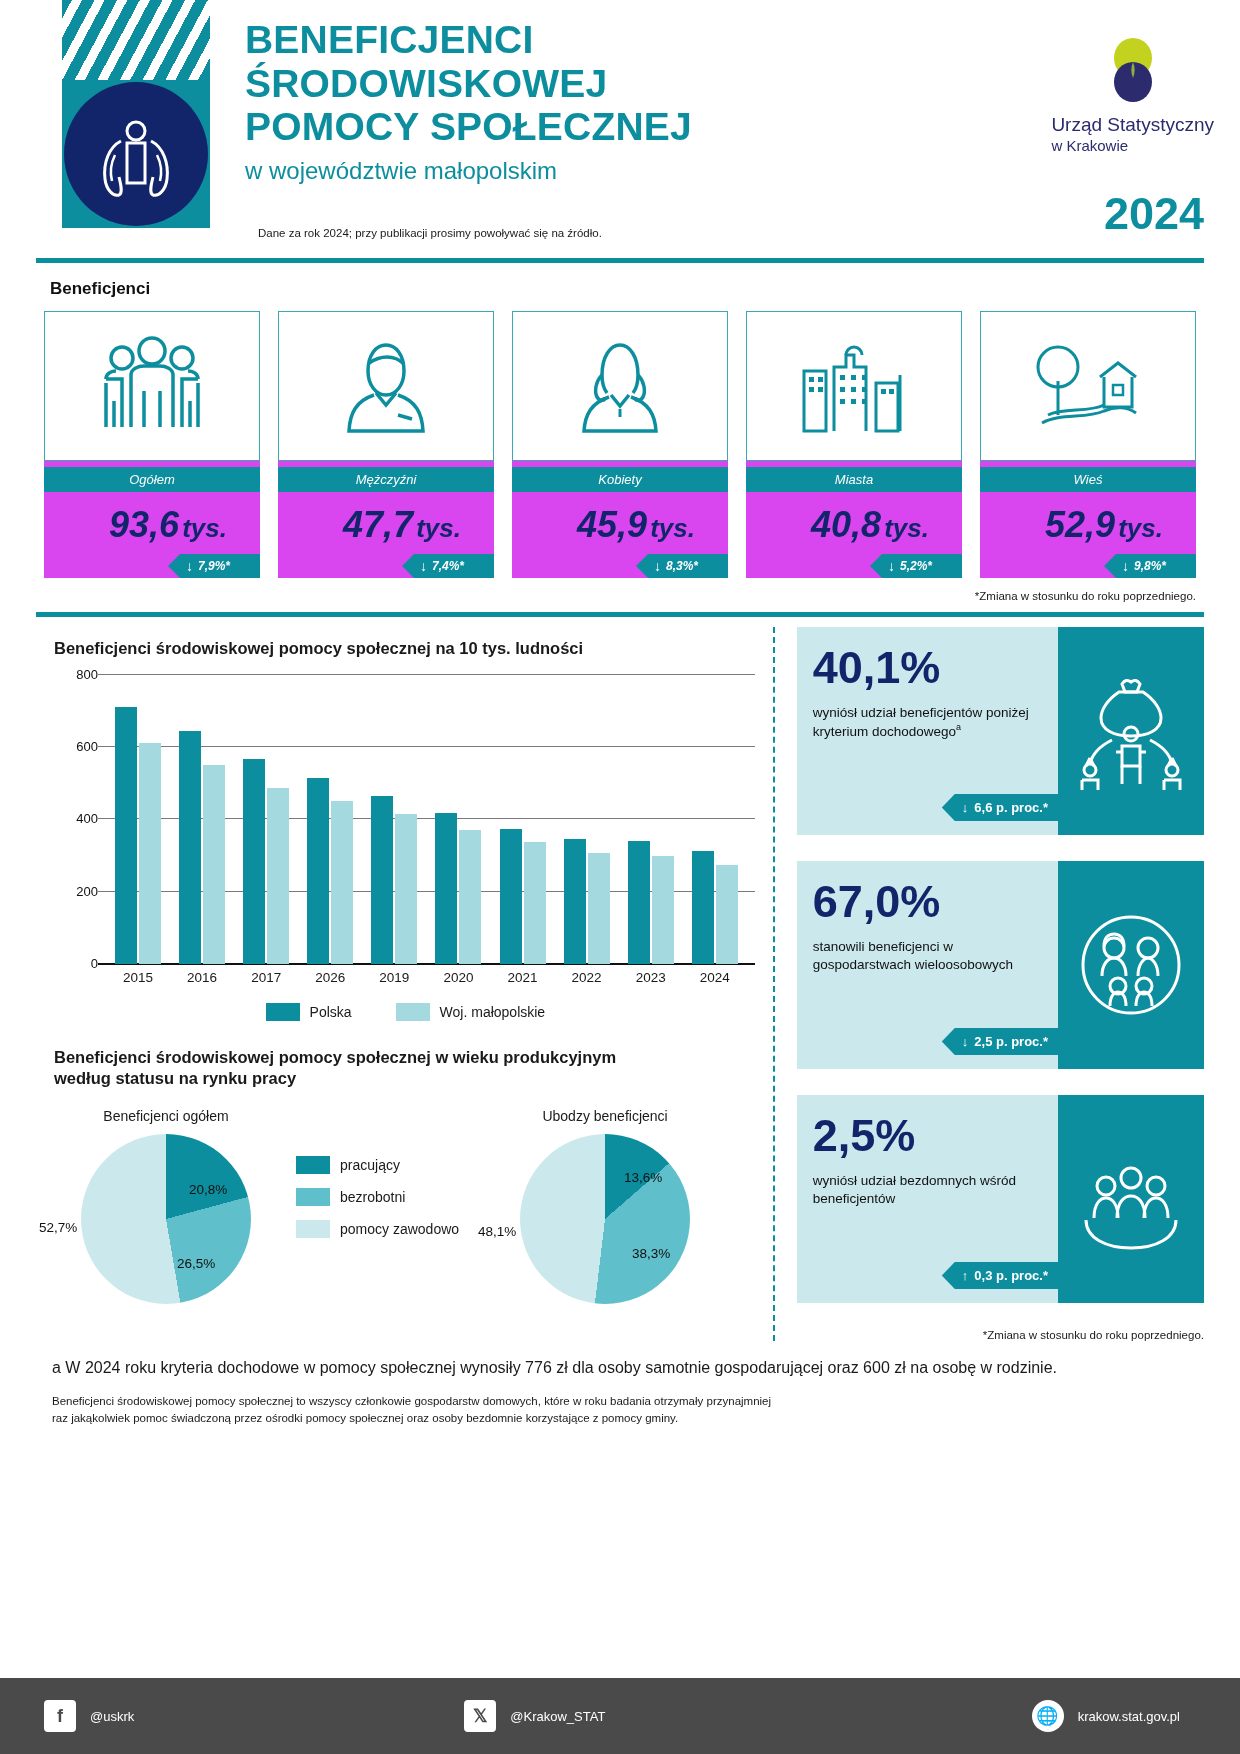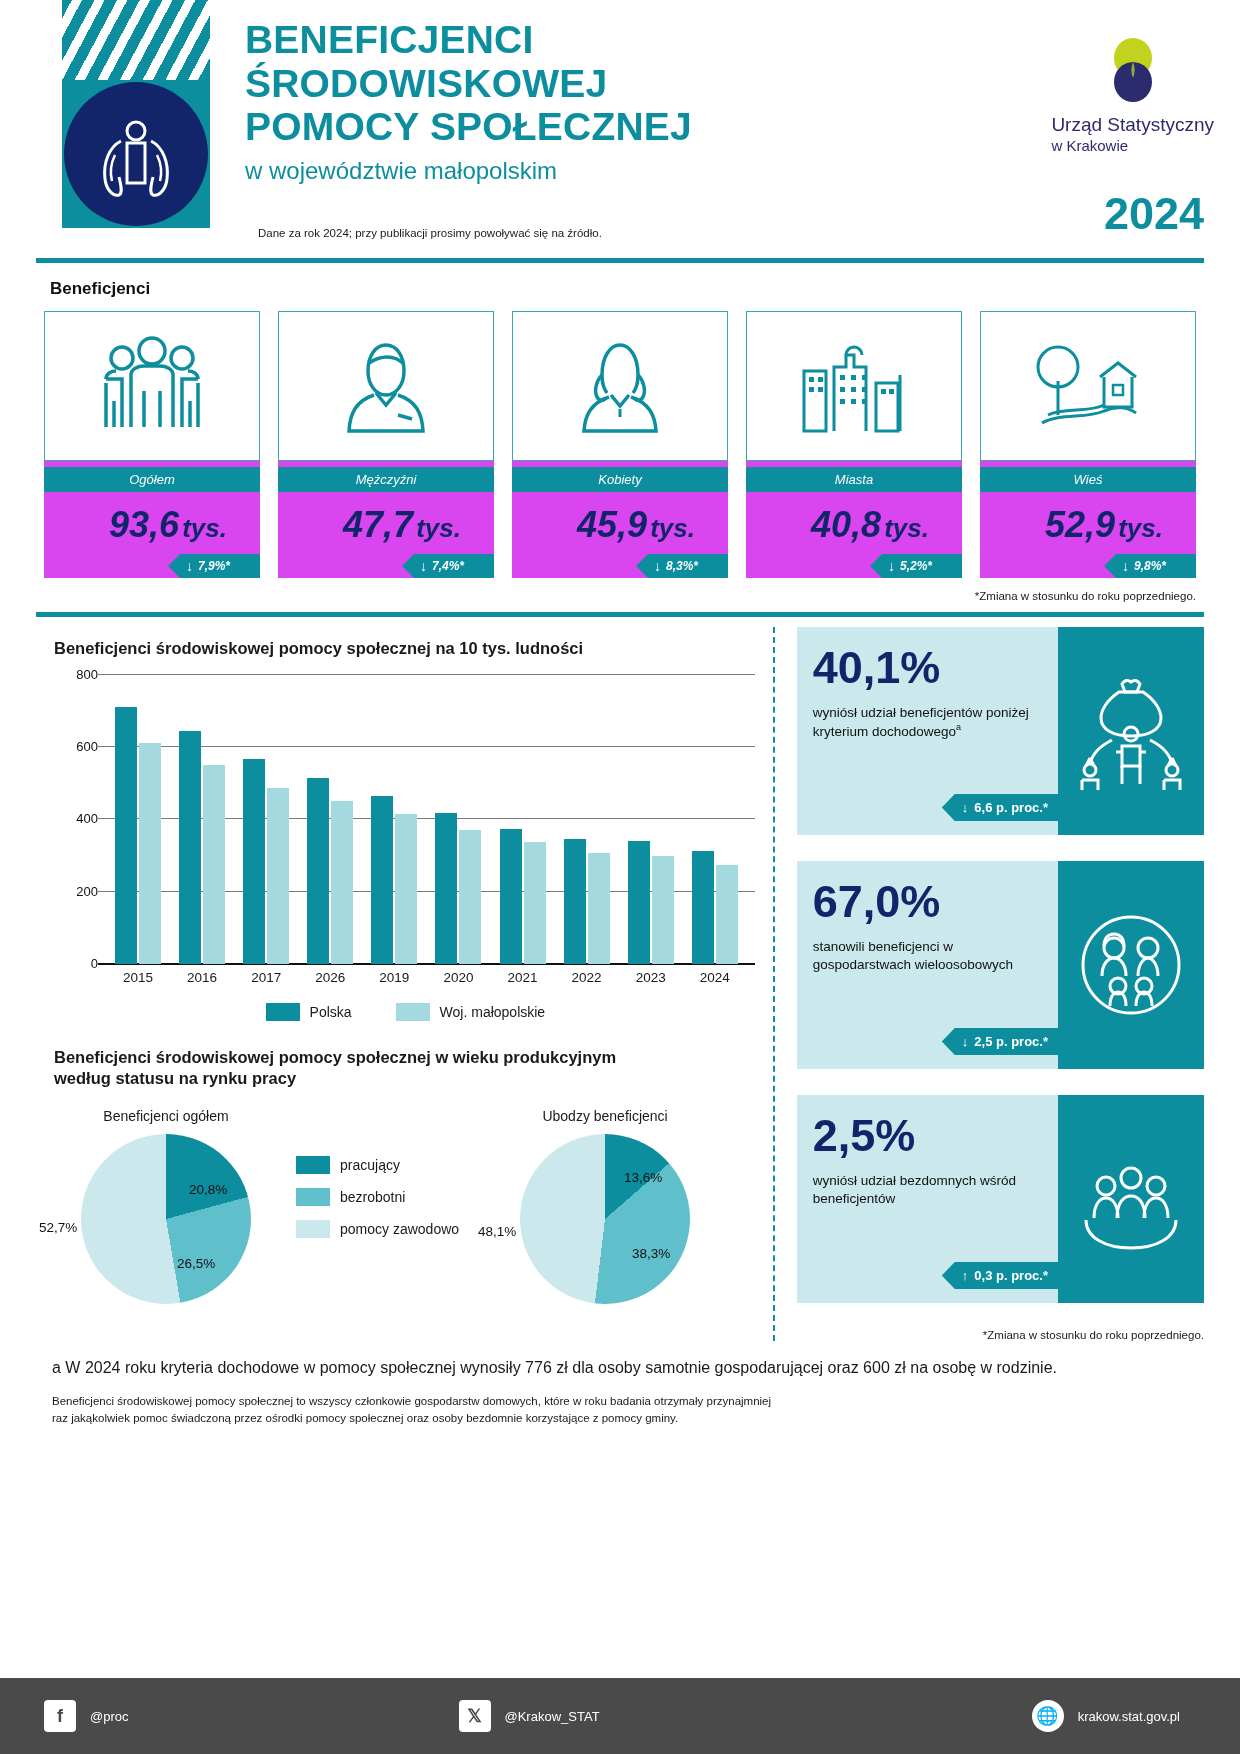--- a/index.html
+++ b/index.html
@@ -609,21 +609,21 @@
     <div class="note-a">a W 2024 roku kryteria dochodowe w pomocy społecznej wynosiły 776 zł dla osoby samotnie gospodarującej oraz 600 zł na osobę w rodzinie.</div>
     <div class="note-b">
       <div>Beneficjenci środowiskowej pomocy społecznej to wszyscy członkowie gospodarstw domowych, które w roku badania otrzymały przynajmniej</div>
       <div>raz jakąkolwiek pomoc świadczoną przez ośrodki pomocy społecznej oraz osoby bezdomnie korzystające z pomocy gminy.</div>
     </div>
   </div>
 
   <div class="footer">
     <div class="foot-item foot-1">
       <span class="foot-icon sq">f</span>
-      <span>@proc</span>
+      <span>@uskrk</span>
     </div>
     <div class="foot-item foot-2">
       <span class="foot-icon sq">𝕏</span>
       <span>@Krakow_STAT</span>
     </div>
     <div class="foot-item foot-3">
       <span class="foot-icon">🌐</span>
       <span>krakow.stat.gov.pl</span>
     </div>
   </div>

